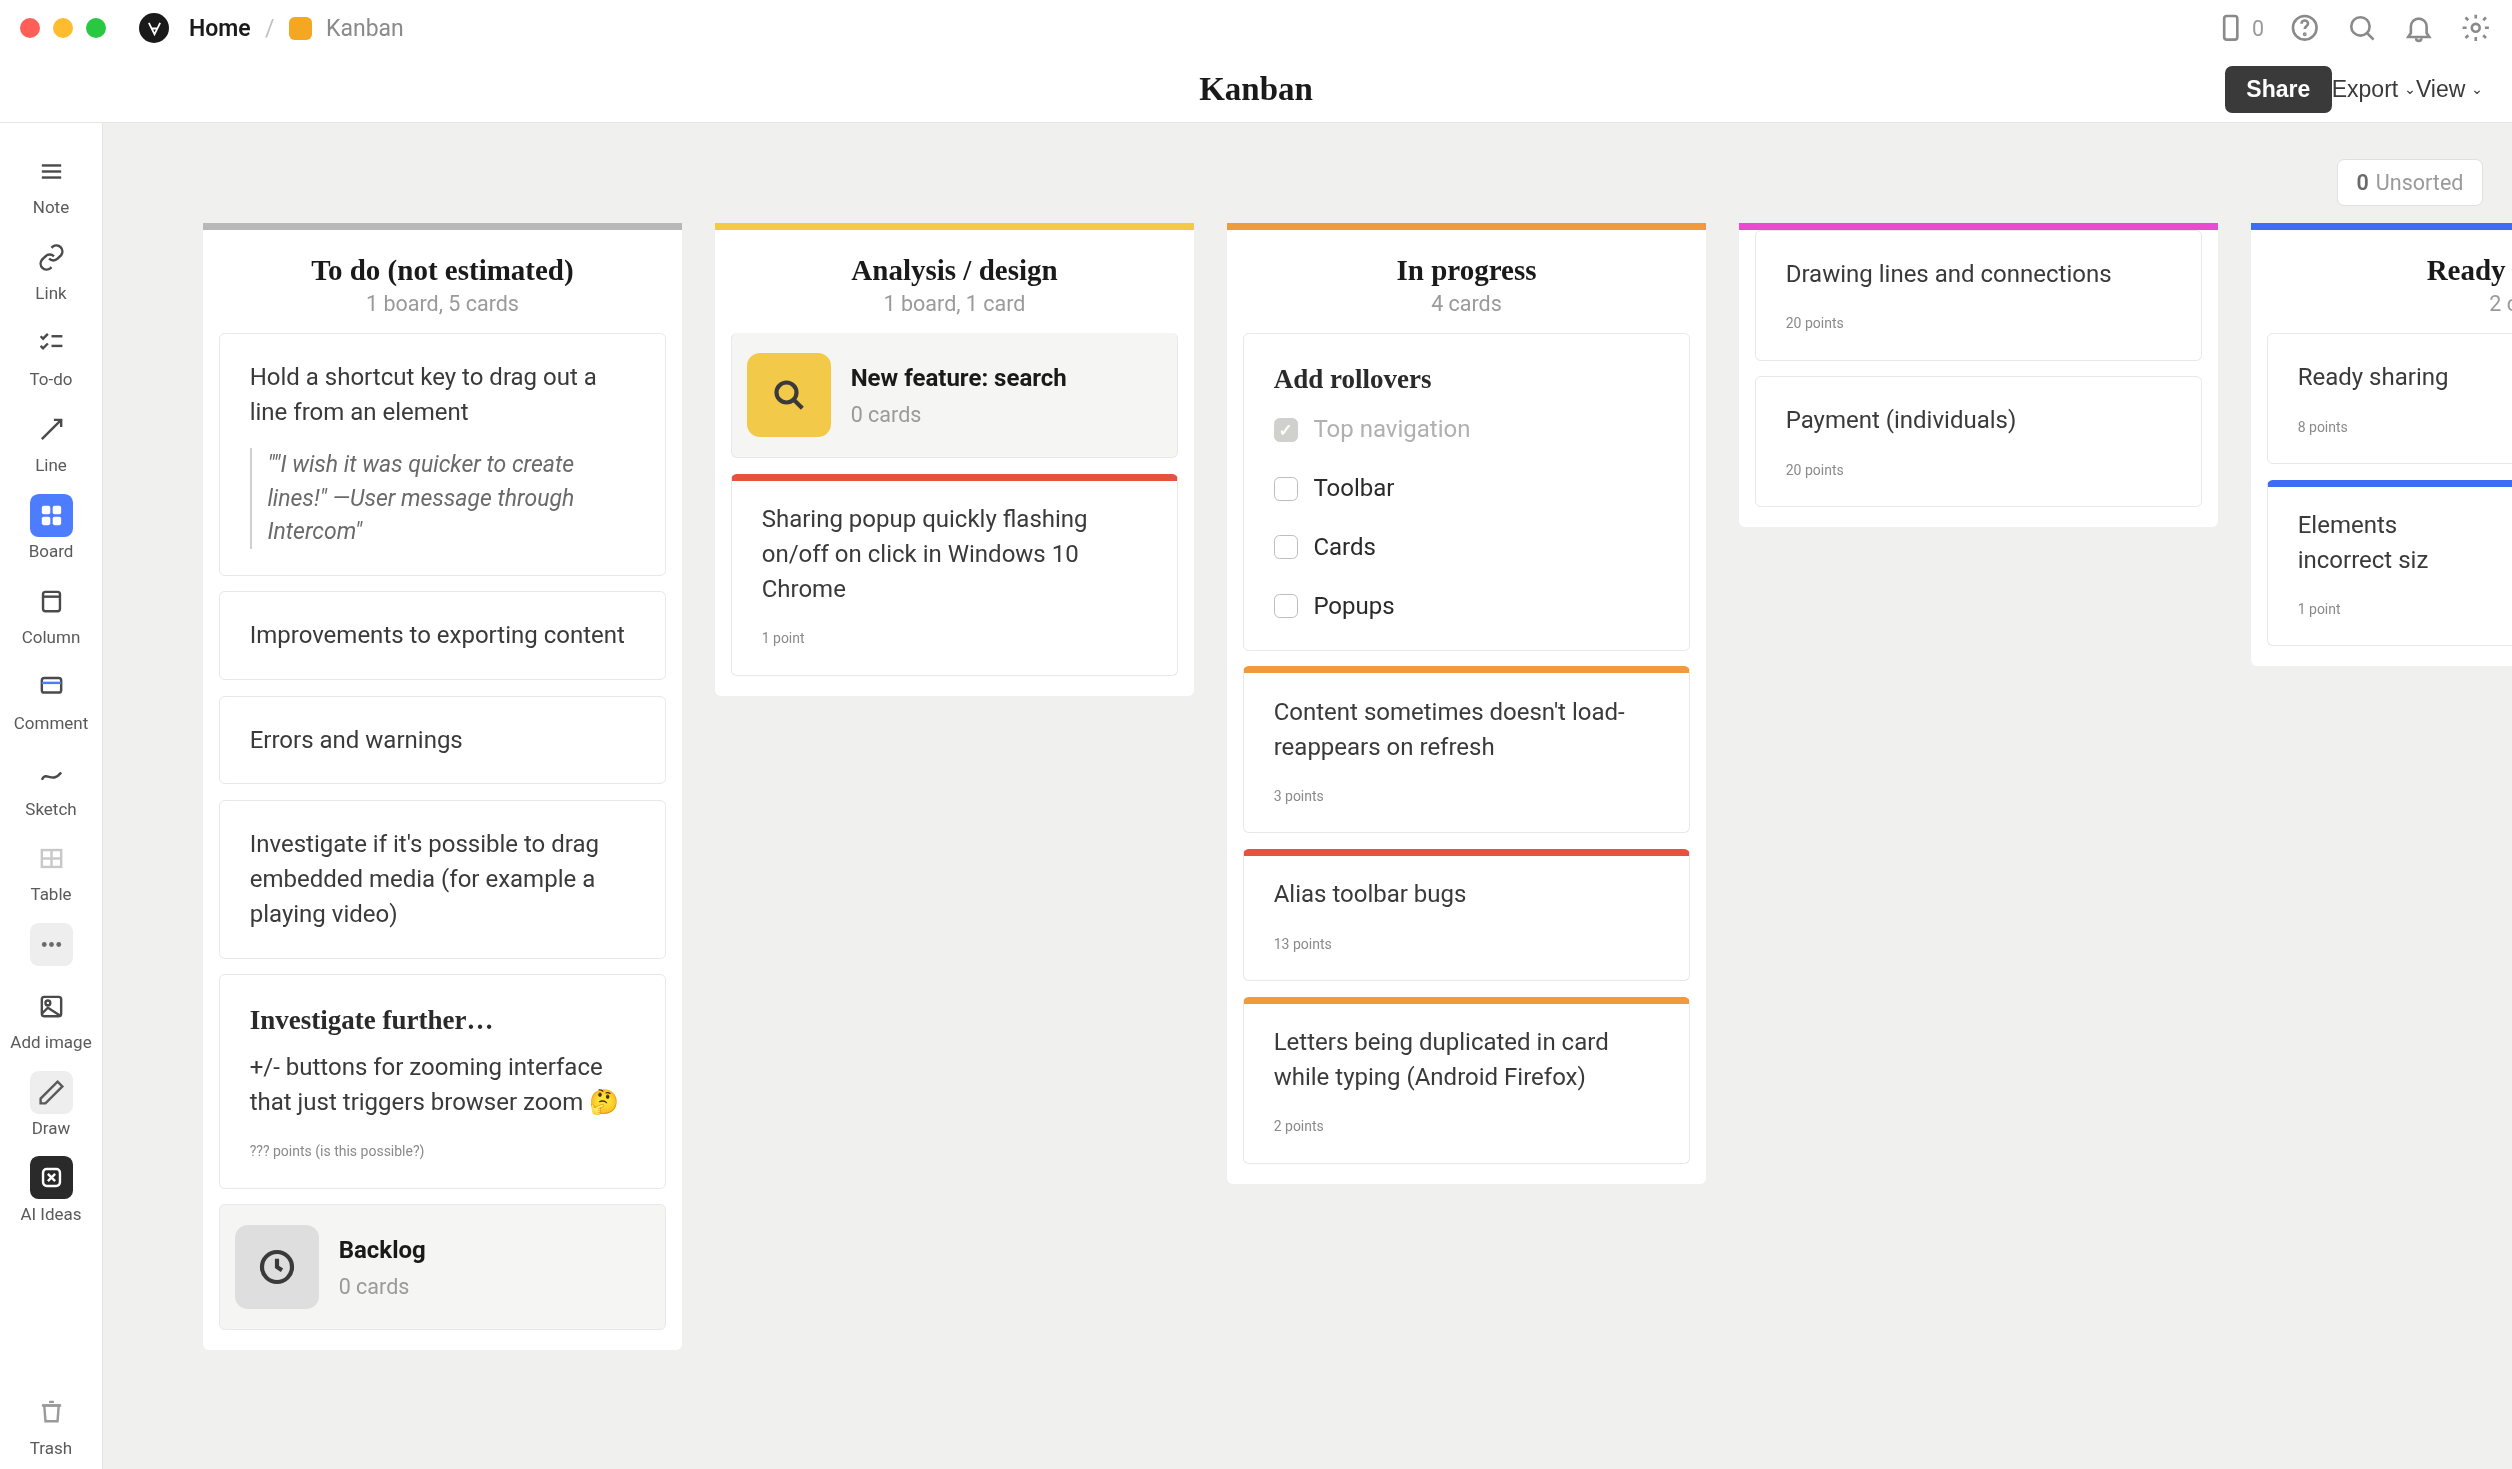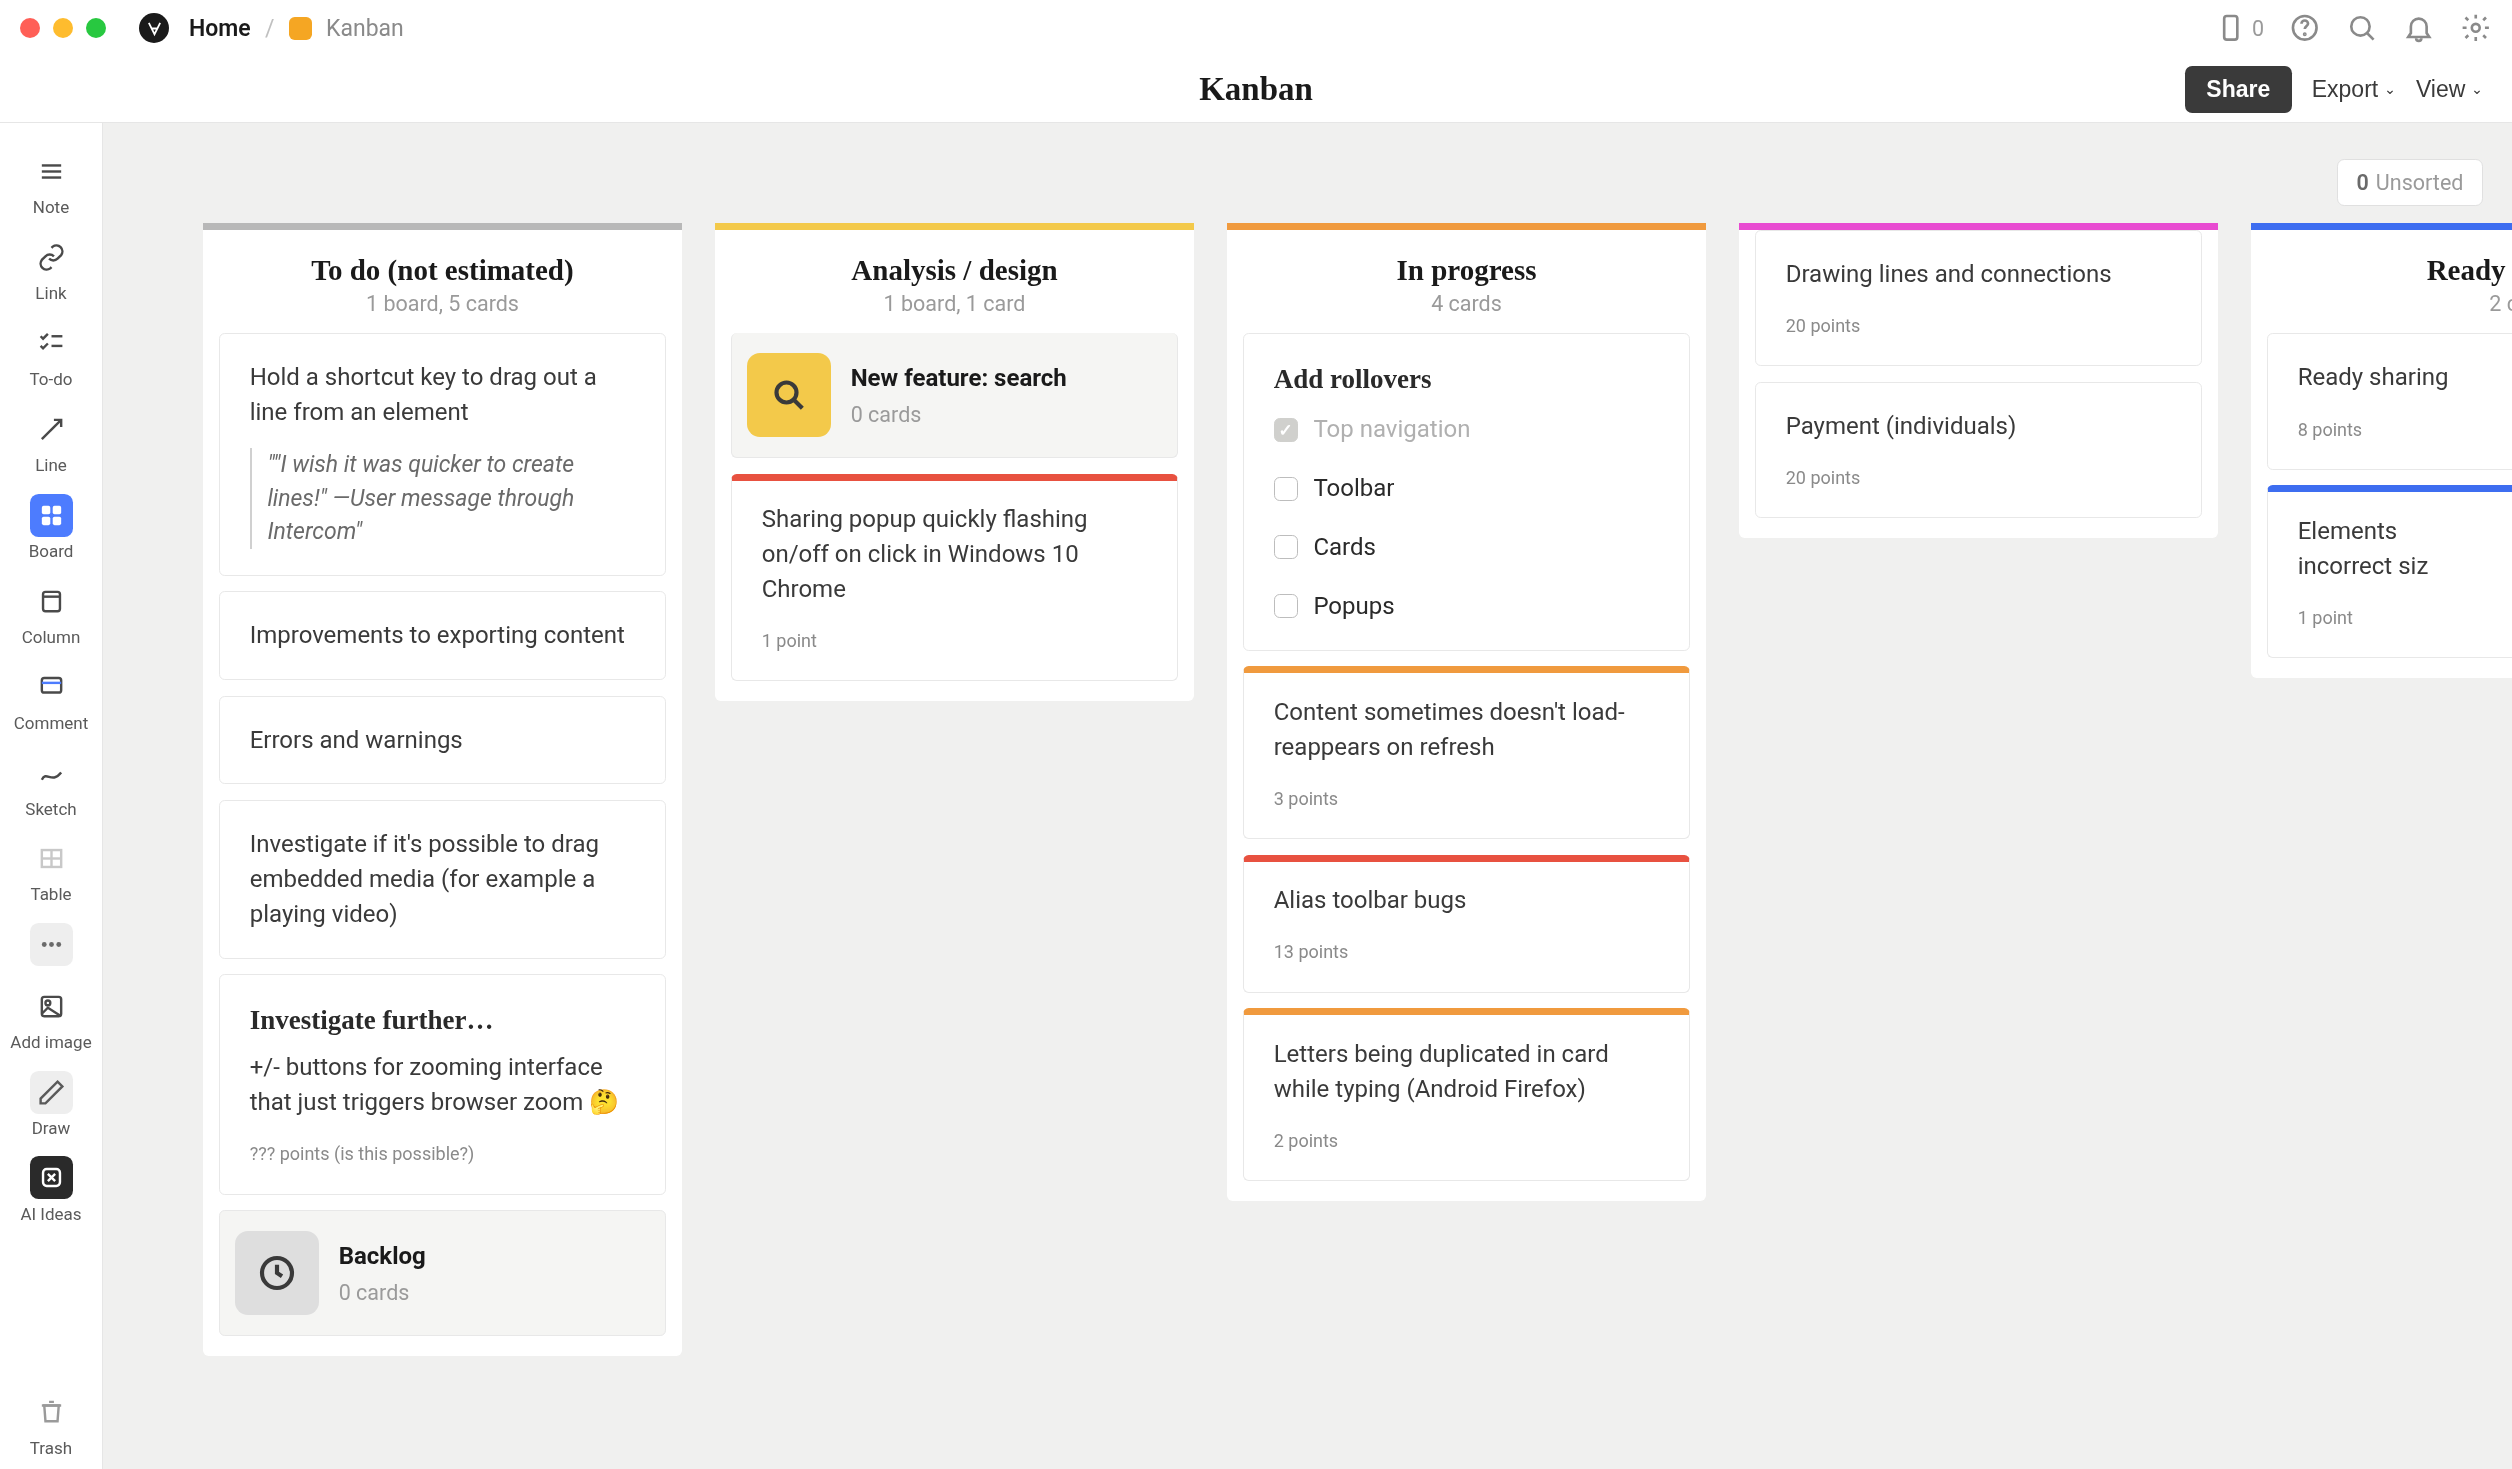--- a/index.html
+++ b/index.html
@@ -58,21 +58,21 @@
 }
 .page-title {
   position: absolute;
   left: 50%;
   transform: translateX(-50%);
   font-family: Georgia, 'Times New Roman', serif;
   font-size: 33px;
   font-weight: 700;
   color: #1a1a1a;
 }
-.header-right { margin-left: auto; display: flex; align-items: center; gap: 20px; }
+.header-right { margin-left: auto; display: flex; align-items: center; }
 .share-btn {
   background: #3a3a3a; color: #fff; border: none;
   padding: 10px 21.5px; border-radius: 7.2px; font-size: 23px; font-weight: 600;
   cursor: pointer;
 }
 .header-secondary {
   background: none; border: none; font-size: 23px; color: #3a3a3a;
   display: flex; align-items: center; gap: 5.7px; cursor: pointer;
 }
 .chevron-down { font-size: 14.3px; }
@@ -167,21 +167,21 @@
 }
 .card-body { font-size: 24px; color: #3a3a3a; }
 .card-quote {
   border-left: 2.9px solid #d0d0d0;
   padding-left: 15.7px;
   margin-top: 18.6px;
   font-style: italic;
   color: #6a6a6a;
   font-size: 23px;
 }
-.card-meta { font-size: 18px; color: #8a8a8a; margin-top: 21.5px; }
+.card-meta { font-size: 14px; color: #8a8a8a; margin-top: 21.5px; }
 
 .card.nested {
   background: #f5f5f3;
   display: flex;
   align-items: center;
   gap: 20px;
   padding: 20px 15px;
 }
 .nested-icon {
   width: 84px; height: 84px; border-radius: 13px;

